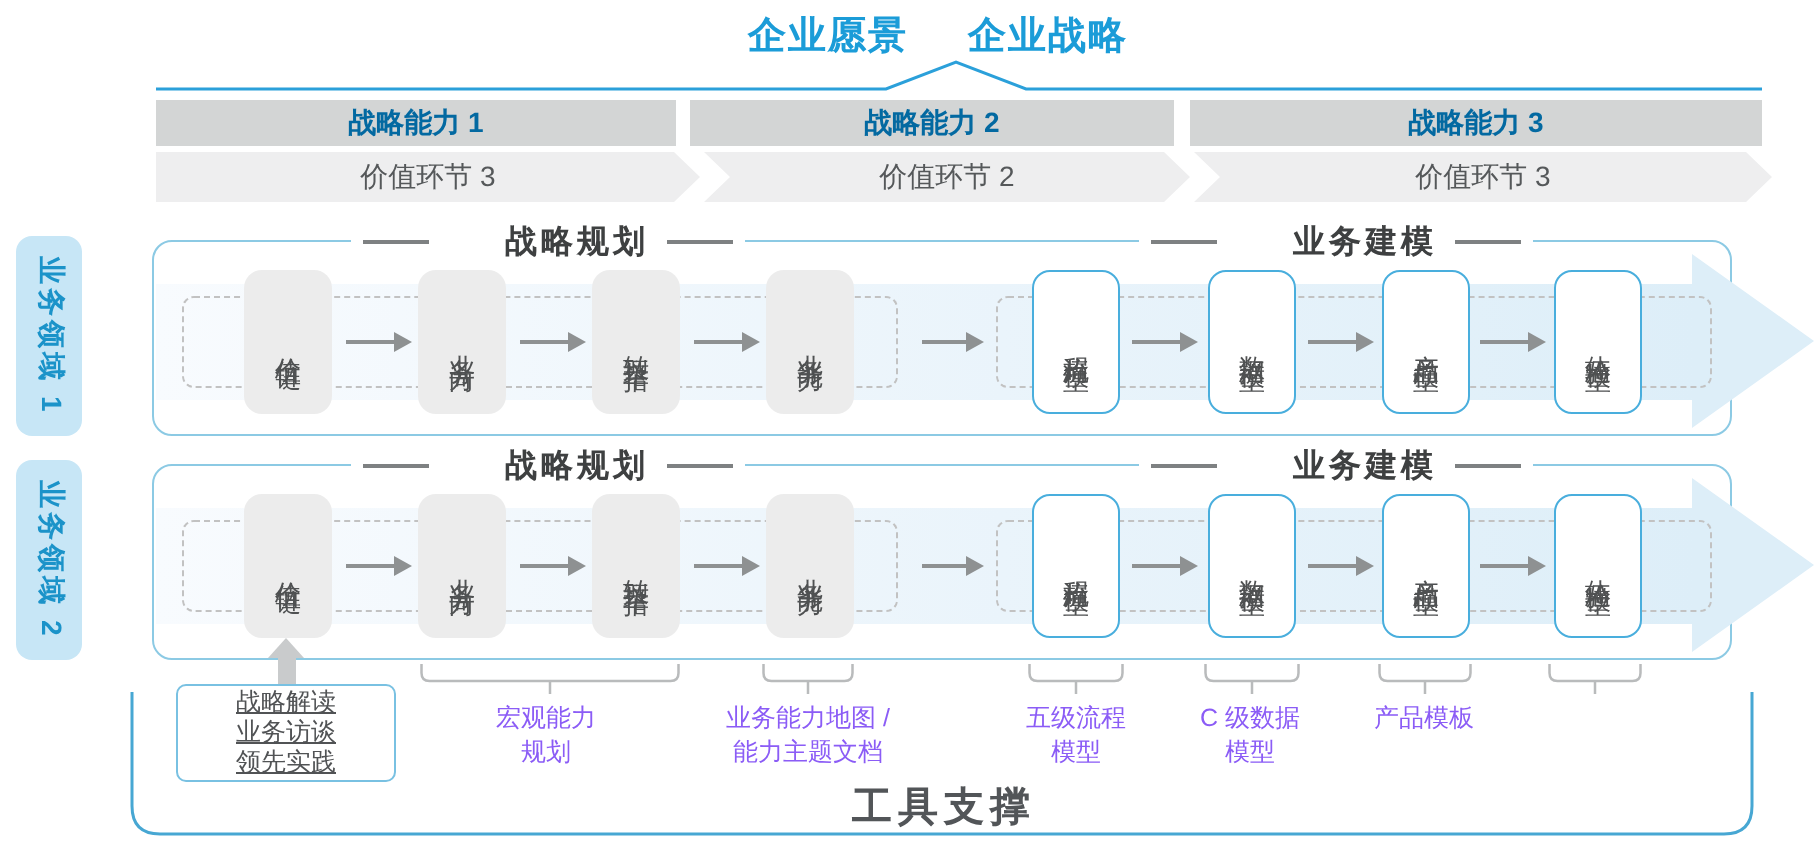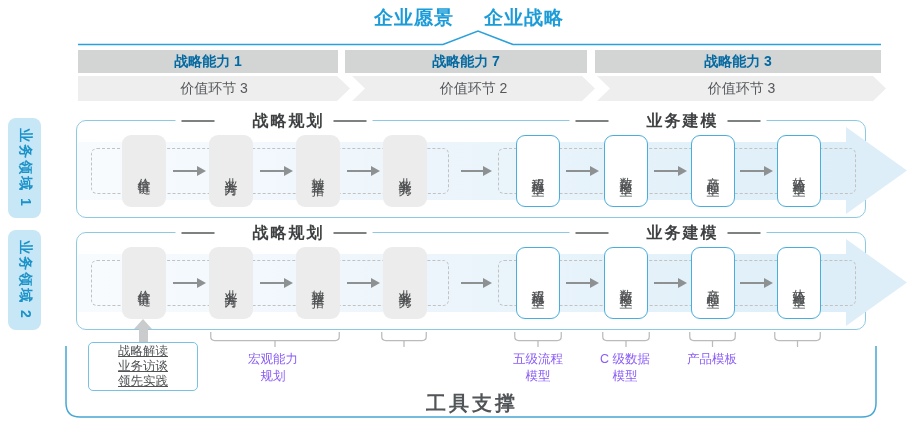--- a/index.html
+++ b/index.html
@@ -78,21 +78,21 @@
     <span>企业战略</span>
   </div>
   <svg class="top-line" width="820" height="20">
     <path d="M8,16.5 H373 L408,3 L443,16.5 H811" fill="none" stroke="#2ba0da" stroke-width="1.5"></path>
   </svg>
 
   <div class="bar" style="left:78px;width:260px;">
     <span>战略能力 1</span>
   </div>
   <div class="bar" style="left:345px;width:242px;">
-    <span>战略能力 7</span>
+    <span>战略能力 2</span>
   </div>
   <div class="bar" style="left:595px;width:286px;">
     <span>战略能力 3</span>
   </div>
 
   <div class="chev first" style="left:78px;width:272px;">
     <span>价值环节 3</span>
   </div>
   <div class="chev mid" style="left:352px;width:243px;">
     <span>价值环节 2</span>
@@ -235,20 +235,22 @@
   </svg>
   <svg class="bracket" style="left:689px;" width="47" height="16">
     <path d="M0.75,0 V4.5 Q0.75,8.5 4.75,8.5 H42.25 Q46.25,8.5 46.25,4.5 V0 M23.5,8.5 V15" fill="none" stroke="#b9bbbc" stroke-width="1.25"></path>
   </svg>
   <svg class="bracket" style="left:774px;" width="47" height="16">
     <path d="M0.75,0 V4.5 Q0.75,8.5 4.75,8.5 H42.25 Q46.25,8.5 46.25,4.5 V0 M23.5,8.5 V15" fill="none" stroke="#b9bbbc" stroke-width="1.25"></path>
   </svg>
 
   <div class="ann" style="left:203px;">宏观能力
 规划</div>
+  <div class="ann" style="left:334px;">业务能力地图 /
+能力主题文档</div>
   <div class="ann" style="left:468px;">五级流程
 模型</div>
   <div class="ann" style="left:555px;">C 级数据
 模型</div>
   <div class="ann" style="left:642px;">产品模板</div>
 
   <div class="tool-label">工具支撑</div>
 
 </div>
 

